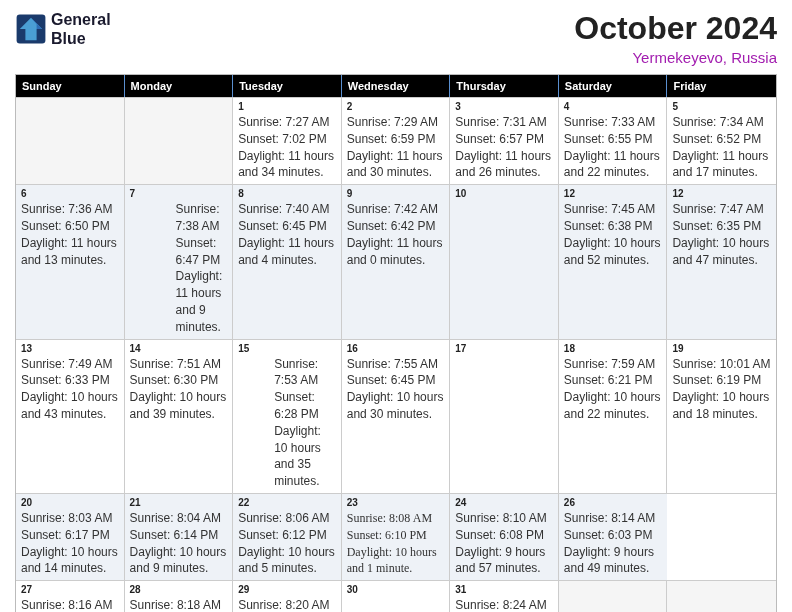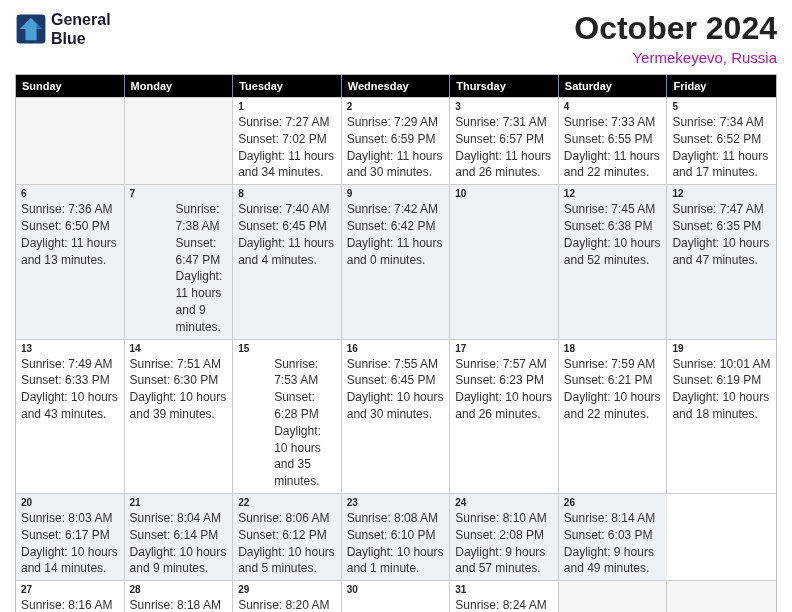--- a/index.html
+++ b/index.html
@@ -239,23 +239,20 @@
 Daylight: 10 hours and 35 minutes.</div>
           </div>
           <div class="cal-cell">
             <div class="day-num">16</div>
             <div class="day-info" style="white-space: pre-line;">Sunrise: 7:55 AM
 Sunset: 6:45 PM
 Daylight: 10 hours and 30 minutes.</div>
           </div>
           <div class="cal-cell">
             <div class="day-num">17</div>
-            <div class="day-info" style="white-space: pre-line;">Sunrise: 7:57 AM
-Sunset: 6:23 PM
-Daylight: 10 hours and 26 minutes.</div>
           </div>
           <div class="cal-cell">
             <div class="day-num">18</div>
             <div class="day-info" style="white-space: pre-line;">Sunrise: 7:59 AM
 Sunset: 6:21 PM
 Daylight: 10 hours and 22 minutes.</div>
           </div>
           <div class="cal-cell">
             <div class="day-num">19</div>
             <div class="day-info" style="white-space: pre-line;">Sunrise: 10:01 AM
@@ -277,28 +274,28 @@
 Daylight: 10 hours and 9 minutes.</div>
           </div>
           <div class="cal-cell">
             <div class="day-num">22</div>
             <div class="day-info" style="white-space: pre-line;">Sunrise: 8:06 AM
 Sunset: 6:12 PM
 Daylight: 10 hours and 5 minutes.</div>
           </div>
           <div class="cal-cell">
             <div class="day-num">23</div>
-            <div class="day-info" style="white-space: pre-line;">Sunrise: 8:08 AM
+            <div class="day-info" style="white-space: pre-line; font-family: Liberation Serif, serif;">Sunrise: 8:08 AM
 Sunset: 6:10 PM
 Daylight: 10 hours and 1 minute.</div>
           </div>
           <div class="cal-cell">
             <div class="day-num">24</div>
             <div class="day-info" style="white-space: pre-line;">Sunrise: 8:10 AM
-Sunset: 2:08 PM
+Sunset: 6:08 PM
 Daylight: 9 hours and 57 minutes.</div>
           </div>
           <div class="cal-cell">
             <div class="day-num">26</div>
             <div class="day-info" style="white-space: pre-line;">Sunrise: 8:14 AM
 Sunset: 6:03 PM
 Daylight: 9 hours and 49 minutes.</div>
           </div>
         </div>
         <div class="cal-row">

